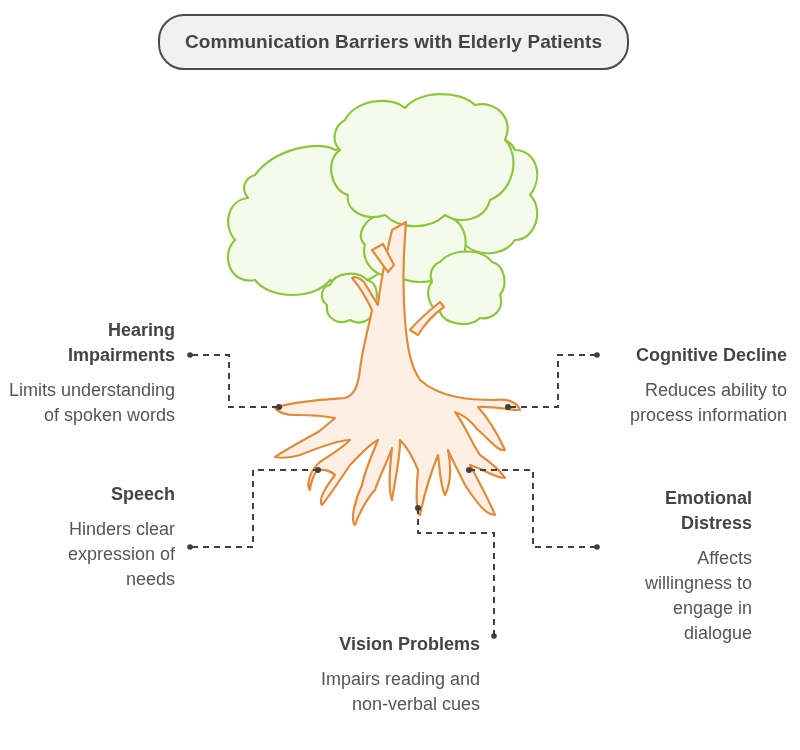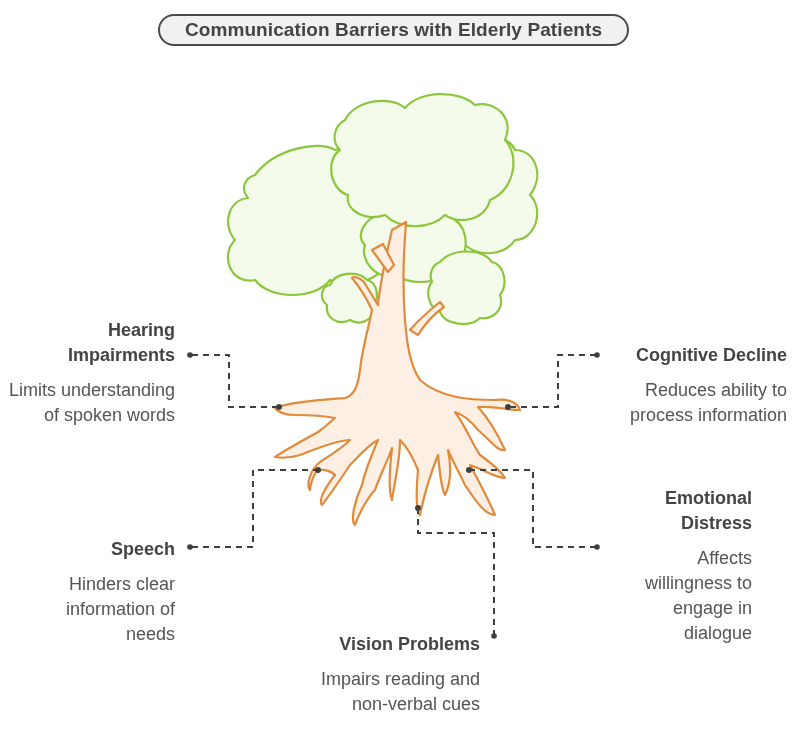--- a/index.html
+++ b/index.html
@@ -1,19 +1,19 @@
 <!DOCTYPE html>
 <html><head>
 <meta charset="utf-8">
 <style>
   html, body { margin: 0; padding: 0; background: #ffffff; }
   body { width: 800px; height: 750px; position: relative; overflow: hidden;
          font-family: "Liberation Sans", "DejaVu Sans", sans-serif; color: #484848; }
   .title-pill {
-    position: absolute; left: 158px; top: 14px; width: 471px; height: 32px;
+    position: absolute; left: 158px; top: 14px; width: 471px; height: 56px;
     box-sizing: border-box; border: 2px solid #4a4a4a; border-radius: 26px;
     background: #f1f1f1; display: flex; align-items: center; justify-content: center;
     font-weight: bold; font-size: 19px; color: #444444; letter-spacing: 0.1px;
   }
   svg.scene { position: absolute; left: 0; top: 0; }
   .label { position: absolute; font-size: 18px; line-height: 25px; }
   .label .head { font-weight: bold; color: #444444; }
   .label .desc { color: #555555; margin-top: 10px; }
   .right-align { text-align: right; }
   .left-align { text-align: right; }
@@ -92,25 +92,25 @@
   <div class="desc" style="width:180px;">Limits understanding of spoken words</div>
 </div>
 
 <div class="label left-align" style="left:612px; top:343px; width:175px;">
   <div class="head">
     <div>Cognitive Decline</div>
   </div>
   <div class="desc">Reduces ability to process information</div>
 </div>
 
-<div class="label right-align" style="right:625px; top:537px; width:150px;">
+<div class="label right-align" style="right:625px; top:482px; width:150px;">
   <div class="head">
     <div>Speech</div>
   </div>
-  <div class="desc">Hinders clear information of needs</div>
+  <div class="desc">Hinders clear expression of needs</div>
 </div>
 
 <div class="label left-align" style="left:612px; top:486px; width:140px;">
   <div class="head">
     <div>Emotional</div>
     <div>Distress</div>
   </div>
   <div class="desc">Affects willingness to engage in dialogue</div>
 </div>
 

